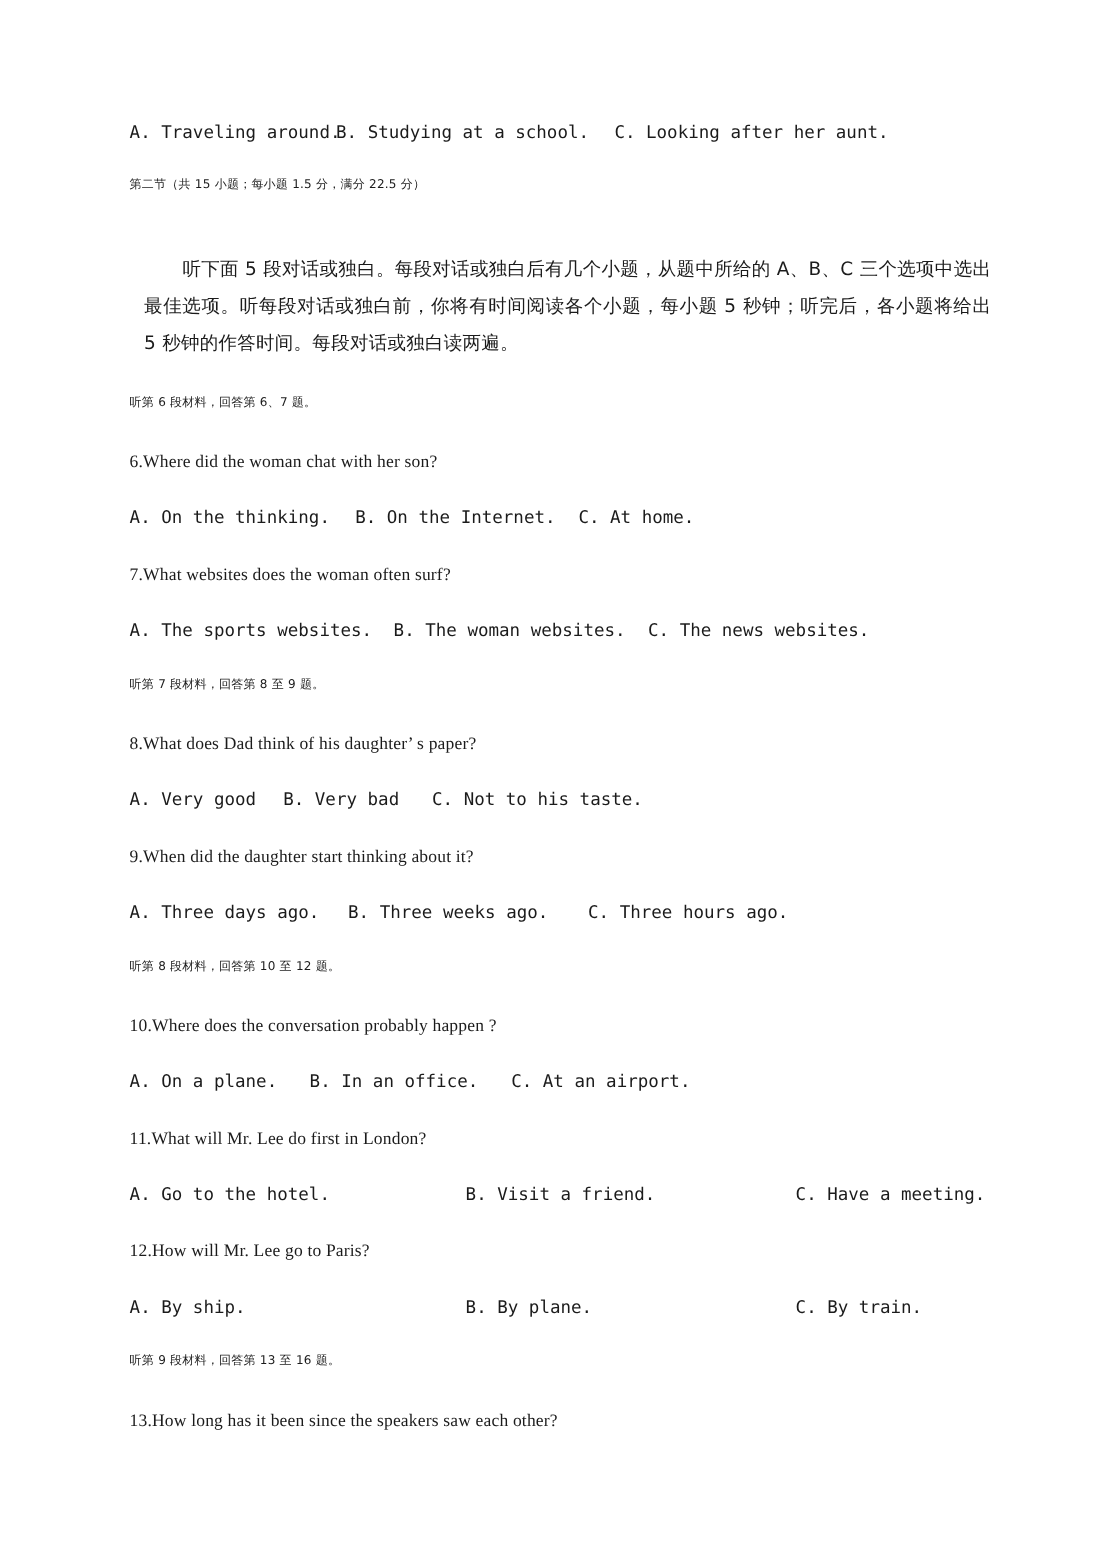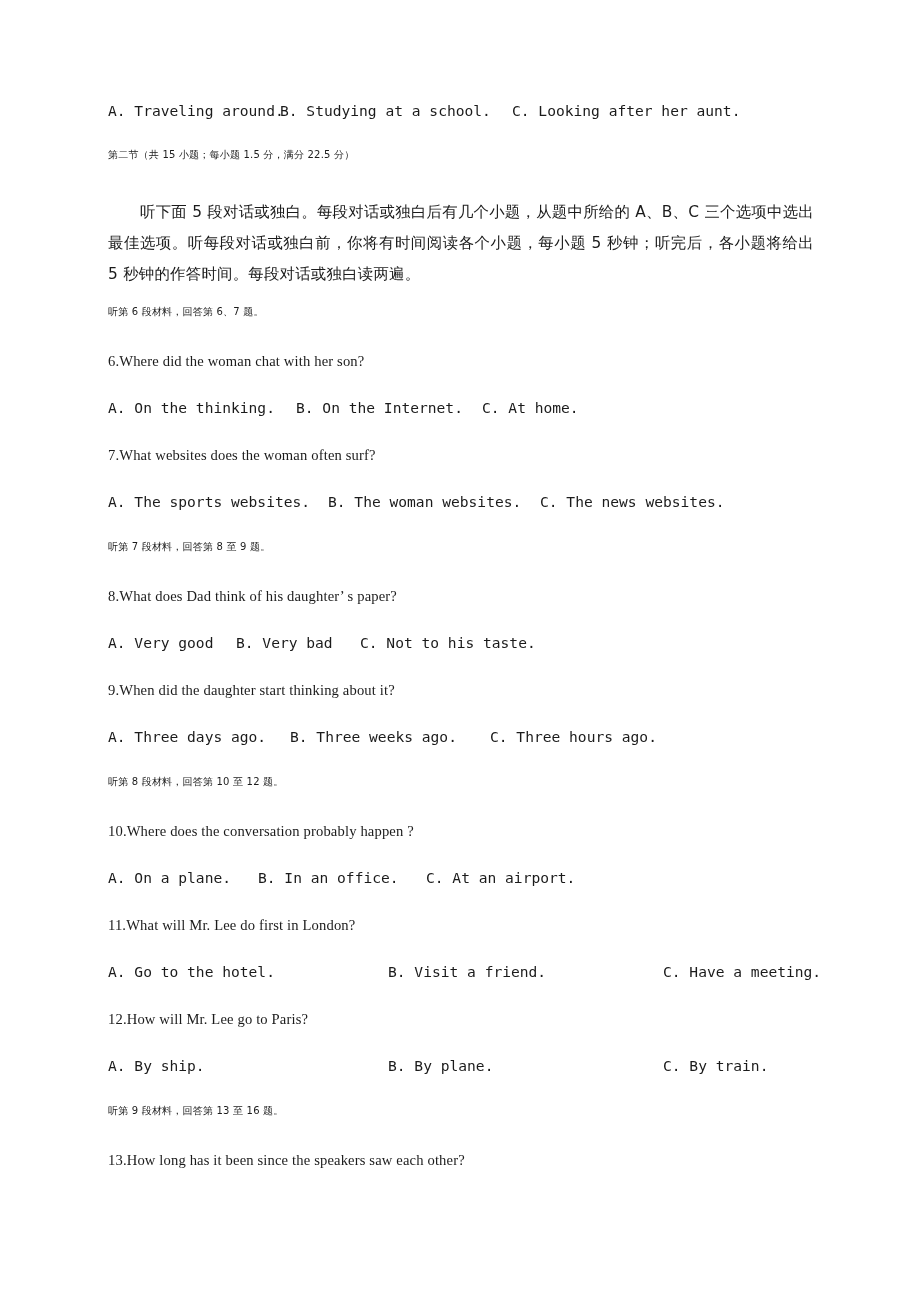--- a/index.html
+++ b/index.html
@@ -77,21 +77,21 @@
   .cn-para {
     font-family: "DejaVu Sans", "Liberation Sans", sans-serif;
     font-size: 15.4px;
     color: #1b1b1b;
     line-height: 31px;
     text-align: justify;
     text-justify: inter-ideograph;
     text-indent: 32px;
     letter-spacing: 0.25px;
     width: 706px;
-    margin: 0;
+    margin: 12px;
   }
 </style>
 </head>
 <body>
 
 <div class="page">
   <div class="content">
 
     <div class="opt-row" style="height:46px;">
       <span style="left:0px;">A. Traveling around.</span>

